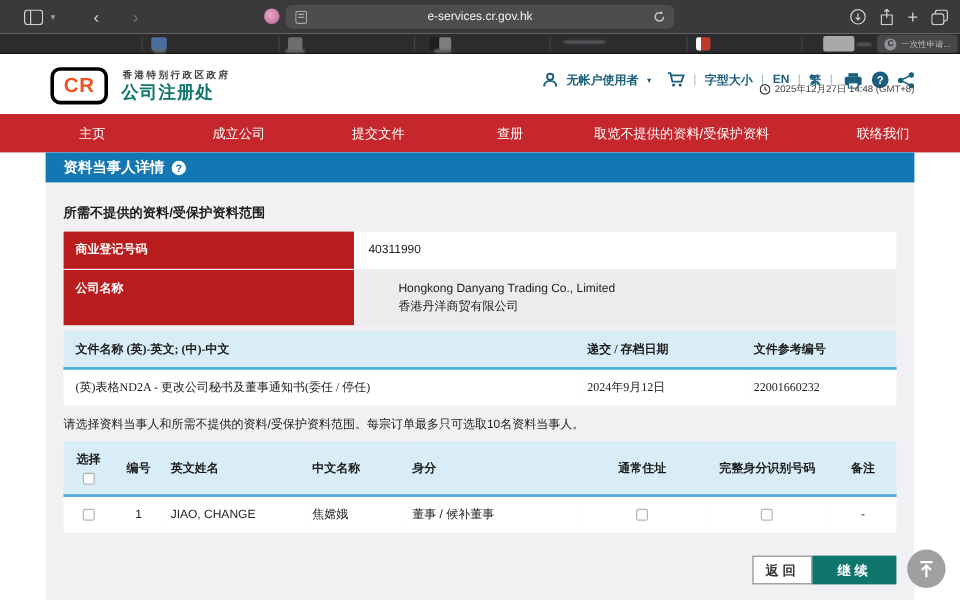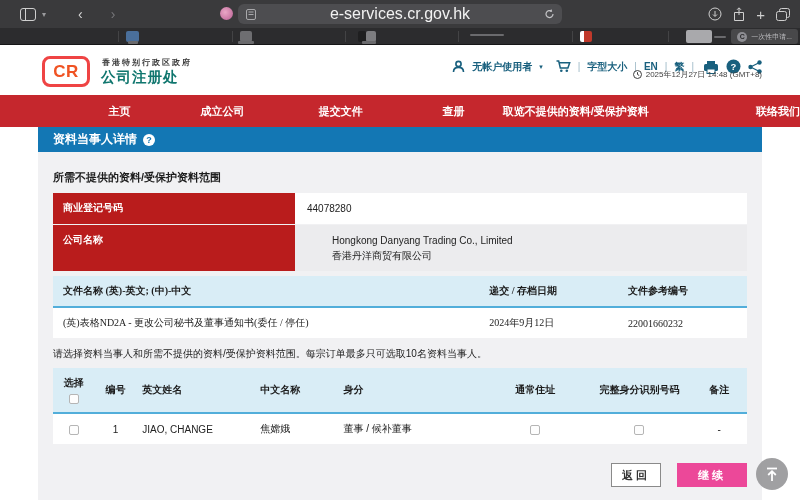--- a/index.html
+++ b/index.html
@@ -7,47 +7,47 @@
   body { font-family:"Liberation Sans","DejaVu Sans",sans-serif; background:#fff; position:relative; }
 
   
   .toolbar { position:absolute; left:0; top:0; width:800px; height:28px; background:#3a3a3c; display:flex; align-items:center; }
   .tb-icon { color:#cfcfcf; display:inline-flex; align-items:center; justify-content:center; }
   .tb-left { position:absolute; left:20px; display:flex; align-items:center; gap:6px; }
   .chev { font-size:14px; line-height:1; color:#d8d8d8; }
   .chev.dim { color:#77777a; }
   .ext-icon { position:absolute; left:220px; top:7px; width:13px; height:13px; border-radius:50%; background:radial-gradient(circle at 40% 40%, #e9a7c6, #b95f93); filter:blur(.4px); }
   .url-pill { position:absolute; left:238px; top:4px; width:324px; height:20px; background:#4d4d50; border-radius:6px; display:flex; align-items:center; justify-content:center; }
-  .url-text { color:#f2f2f2; font-size:16px; }
+  .url-text { color:#f2f2f2; font-size:10px; }
   .url-page-icon { position:absolute; left:8px; top:5px; }
   .url-reload { position:absolute; right:7px; top:4px; }
   .tb-right { position:absolute; right:10px; display:flex; align-items:center; gap:11px; }
 
   
   .tabstrip { position:absolute; left:0; top:28px; width:800px; height:17px; background:#2c2c2e; border-bottom:1px solid #161617; }
   .tabstrip .vline { position:absolute; top:3px; width:1px; height:11px; background:#434345; }
   .fav { position:absolute; top:3px; filter:blur(.6px); border-radius:2px; }
   .smudge { position:absolute; background:#6a6a6d; height:3px; border-radius:1px; filter:blur(.7px); }
   .pinned-tab { position:absolute; right:2px; top:1px; height:15px; display:flex; align-items:center; gap:4px; background:#48484a; border-radius:3px; padding:0 6px; }
   .pinned-c { width:10px; height:10px; border-radius:50%; background:#8e8e93; color:#2c2c2e; font-size:7px; font-weight:bold; display:flex; align-items:center; justify-content:center; }
   .pinned-label { color:#bcbcbf; font-size:7px; white-space:nowrap; }
 
   
   .site-header { position:absolute; left:0; top:45px; width:800px; height:50px; background:#fff; }
-  .cr-logo { position:absolute; left:42px; top:11px; width:48px; height:31px; border:3px solid #ef4444; border-radius:8px; display:flex; align-items:center; justify-content:center; color:#f05323; font-weight:bold; font-size:17px; letter-spacing:.5px; }
+  .cr-logo { position:absolute; left:42px; top:11px; width:48px; height:31px; border:3px solid #000000; border-radius:8px; display:flex; align-items:center; justify-content:center; color:#f05323; font-weight:bold; font-size:17px; letter-spacing:.5px; }
   .gov-line { position:absolute; left:102px; top:12px; font-size:8px; color:#3c3c3c; letter-spacing:2px; font-weight:bold; }
   .dept-name { position:absolute; left:101px; top:23px; font-size:14.5px; color:#0f766e; font-weight:bold; letter-spacing:1px; }
   .hdr-links { position:absolute; right:38px; top:14px; display:flex; align-items:center; gap:7px; color:#19607e; font-size:10px; font-weight:bold; }
   .hdr-links .sep { color:#9db9c6; font-weight:normal; }
   .hdr-links .caret { font-size:7px; }
   .timestamp { position:absolute; right:38px; top:24px; font-size:8px; color:#3f3f3f; display:flex; align-items:center; gap:4px; }
 
   
   .main-nav { position:absolute; left:0; top:95px; width:800px; height:32px; background:#c5272d; display:flex; align-items:center; }
-  .nav-item { color:#fff; font-size:11px; font-weight:bold; text-align:right; white-space:nowrap;margin-left:23px; }
+  .nav-item { color:#fff; font-size:11px; font-weight:normal; text-align:center; white-space:nowrap;margin-left:23px; }
 
   
   .panel { position:absolute; left:38px; top:127px; width:724px; height:373px; background:#f1f1f3; }
   .page-title-bar { position:absolute; left:0; top:0; width:724px; height:25px; background:#1377b4; color:#fff; display:flex; align-items:center; gap:6px; padding-left:15px; font-size:12px; font-weight:bold; }
   .help-circle { width:12px; height:12px; border-radius:50%; background:#fff; color:#1377b4; font-size:9px; font-weight:bold; display:flex; align-items:center; justify-content:center; }
   .section-heading { position:absolute; left:15px; top:43px; font-size:11px; font-weight:bold; color:#1c1c1c; }
 
   .kv-table { position:absolute; left:15px; top:66px; width:694px; font-size:10px; }
   .kv-row { display:flex; border-bottom:1px solid #f1f1f3; }
   .kv-label { width:242px; background:#b91c1c; color:#fff; font-weight:bold; padding:8px 10px; }
@@ -66,24 +66,24 @@
 
   .instruction { position:absolute; left:15px; top:220px; font-size:10px; color:#222; }
 
   .person-table { top:241px; }
   .person-table th { text-align:center; vertical-align:middle; padding:6px 4px; }
   .person-table td { text-align:center; padding:9px 4px; }
   .person-table th.al, .person-table td.al { text-align:left; }
   .cbx { display:inline-block; width:10px; height:10px; background:#fdfdfd; border:1px solid #b5b5b5; border-radius:2px; vertical-align:middle; }
   .th-select { display:flex; flex-direction:column; align-items:center; gap:4px; }
 
-  .actions { position:absolute; right:15px; top:336px; display:flex; gap:16px; }
+  .actions { position:absolute; right:15px; top:336px; display:flex; gap:0; }
   .btn { font-size:11px; font-weight:bold; height:24px; display:flex; align-items:center; justify-content:center; cursor:pointer; letter-spacing:3px; }
   .btn-back { width:50px; background:#fff; border:1px solid #8a8a8a; color:#333; }
-  .btn-continue { width:70px; background:#ec4899; border:none; color:#fff; }
+  .btn-continue { width:70px; background:#0f766e; border:none; color:#fff; }
 
   .scroll-top { position:absolute; left:756px; top:458px; width:32px; height:32px; border-radius:50%; background:rgba(150,150,152,.9); display:flex; align-items:center; justify-content:center; }
 
   svg { display:block; }
 </style>
 </head>
 <body>
 
 <div class="toolbar">
   <div class="tb-left">
@@ -239,21 +239,21 @@
   <div class="page-title-bar">
     <span>资料当事人详情</span>
     <span class="help-circle">?</span>
   </div>
 
   <div class="section-heading">所需不提供的资料/受保护资料范围</div>
 
   <div class="kv-table">
     <div class="kv-row">
       <div class="kv-label">商业登记号码</div>
-      <div class="kv-value">44078280</div>
+      <div class="kv-value">40311990</div>
     </div>
     <div class="kv-row">
       <div class="kv-label">公司名称</div>
       <div class="kv-value">
         <div>Hongkong Danyang Trading Co., Limited</div>
         <div>香港丹洋商贸有限公司</div>
       </div>
     </div>
   </div>
 

